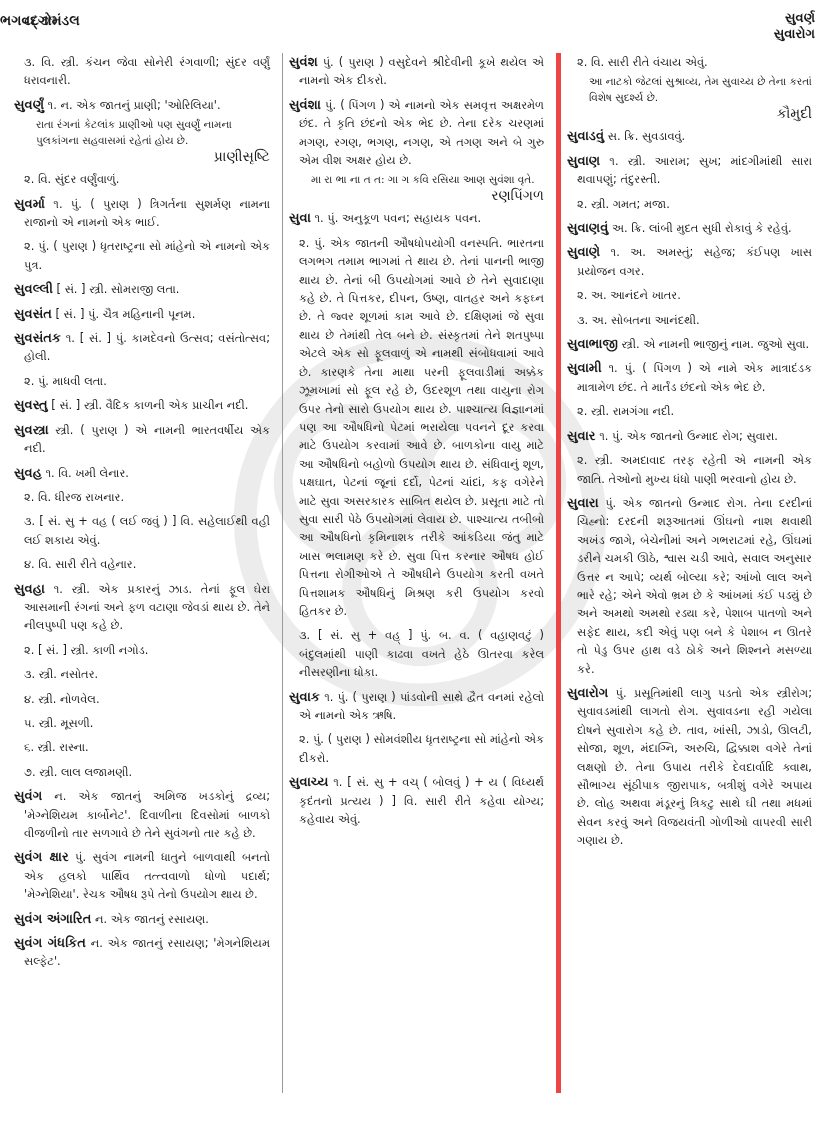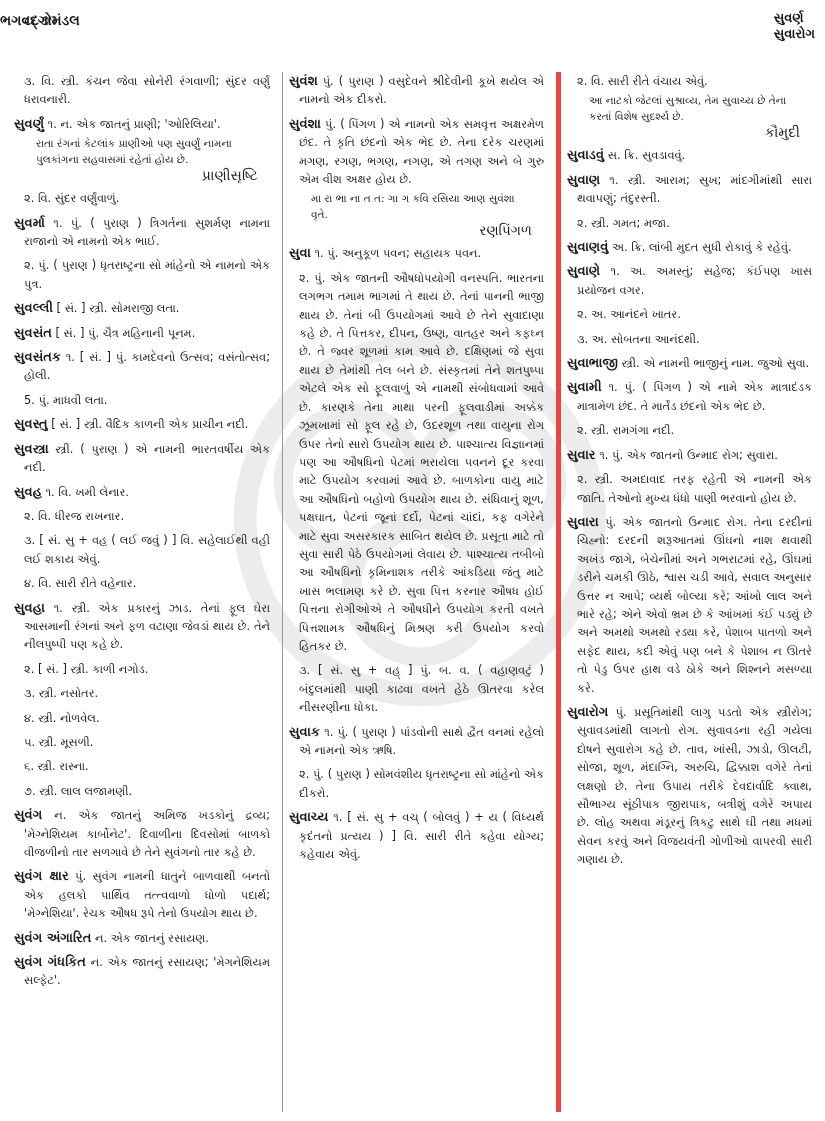--- a/index.html
+++ b/index.html
@@ -7,30 +7,30 @@
     width: 825px; height: 1121px; position: relative; overflow: hidden;
     font-family: "DejaVu Sans", sans-serif; color: #1a1a1a;
   }
   .watermark {
     position: absolute; left: 230px; top: 330px; width: 380px; height: 380px;
     pointer-events: none; opacity: 0.07;
   }
   .header { position: absolute; left: 0; top: 0; width: 825px; height: 55px; }
   .page-num { position: absolute; left: 24px; top: 12px; font-size: 14px; font-weight: normal; }
   .running-title { position: absolute; left: 0; right: 0; top: 12px; text-align: left; font-size: 14px; font-weight: bold; }
-  .guide-words { position: absolute; right: 10px; top: 10px; font-size: 13px; font-weight: bold; line-height: 16px; }
-  .columns { position: absolute; left: 0; top: 72px; width: 825px; height: 1040px; text-decoration: underline; }
+  .guide-words { position: absolute; right: 10px; top: 10px; text-align: right; font-size: 13px; font-weight: bold; line-height: 16px; }
+  .columns { position: absolute; left: 0; top: 53px; width: 825px; height: 1040px; text-decoration: underline; }
   .col { position: absolute; top: 0; height: 1040px; box-sizing: border-box; padding: 0 6px; font-size: 11.4px; line-height: 18.4px; }
   .col1 { left: 8px; width: 268px; }
   .col2 { left: 282px; width: 268px; border-left: 1px solid #999; }
   .col3 { left: 556px; width: 262px; border-left: 5px solid #ef4444; }
   .entry { margin: 0 0 6px 0; text-indent: 0; padding-left: 10px; text-align: justify; }
   .entry.cont { padding-left: 10px; }
   .hw { font-weight: bold; font-size: 13px; margin-left: -10px; }
-  .quote { font-size: 10.5px; padding-left: 22px; margin: -4px 12px 6px 0; line-height: 16px; }
+  .quote { font-size: 10.5px; padding-left: 22px; margin: -4px 0 6px 0; line-height: 16px; }
   .source { display: block; text-align: right; font-size: 14px; }
 </style>
 </head>
 <body>
 
 <svg class="watermark" viewBox="0 0 100 100">
   <circle cx="50" cy="50" r="46" fill="none" stroke="#000" stroke-width="6"></circle>
   <circle cx="32" cy="40" r="18" fill="none" stroke="#000" stroke-width="5"></circle>
   <circle cx="68" cy="40" r="18" fill="none" stroke="#000" stroke-width="5"></circle>
   <circle cx="50" cy="68" r="18" fill="none" stroke="#000" stroke-width="5"></circle>
@@ -49,21 +49,21 @@
   <div class="col col1">
       <div class="entry cont"><span>૩. વિ. સ્ત્રી. કંચન જેવા સોનેરી રંગવાળી; સુંદર વર્ણું ધરાવનારી.</span></div>
       <div class="entry"><span class="hw">સુવર્ણું</span> <span>૧. ન. એક જાતનું પ્રાણી; 'ઓરિલિયા'.</span></div>
       <div class="quote"><span>રાતા રંગનાં કેટલાંક પ્રાણીઓ પણ સુવર્ણું નામના પુલકાંગના સહવાસમાં રહેતાં હોય છે.</span><span class="source">પ્રાણીસૃષ્ટિ</span></div>
       <div class="entry cont"><span>૨. વિ. સુંદર વર્ણુંવાળું.</span></div>
       <div class="entry"><span class="hw">સુવર્મા</span> <span>૧. પું. ( પુરાણ ) ત્રિગર્તના સુશર્મણ નામના રાજાનો એ નામનો એક ભાઈ.</span></div>
       <div class="entry cont"><span>૨. પું. ( પુરાણ ) ધૃતરાષ્ટ્રના સો માંહેનો એ નામનો એક પુત્ર.</span></div>
       <div class="entry"><span class="hw">સુવલ્લી</span> <span>[ સં. ] સ્ત્રી. સોમરાજી લતા.</span></div>
       <div class="entry"><span class="hw">સુવસંત</span> <span>[ સં. ] પું. ચૈત્ર મહિનાની પૂનમ.</span></div>
       <div class="entry"><span class="hw">સુવસંતક</span> <span>૧. [ સં. ] પું. કામદેવનો ઉત્સવ; વસંતોત્સવ; હોલી.</span></div>
-      <div class="entry cont"><span>5. પું. માધવી લતા.</span></div>
+      <div class="entry cont"><span>૨. પું. માધવી લતા.</span></div>
       <div class="entry"><span class="hw">સુવસ્તુ</span> <span>[ સં. ] સ્ત્રી. વૈદિક કાળની એક પ્રાચીન નદી.</span></div>
       <div class="entry"><span class="hw">સુવસ્ત્રા</span> <span>સ્ત્રી. ( પુરાણ ) એ નામની ભારતવર્ષીય એક નદી.</span></div>
       <div class="entry"><span class="hw">સુવહ</span> <span>૧. વિ. ખમી લેનાર.</span></div>
       <div class="entry cont"><span>૨. વિ. ધીરજ રાખનાર.</span></div>
       <div class="entry cont"><span>૩. [ સં. સુ + વહ ( લઈ જવું ) ] વિ. સહેલાઈથી વહી લઈ શકાય એવું.</span></div>
       <div class="entry cont"><span>૪. વિ. સારી રીતે વહેનાર.</span></div>
       <div class="entry"><span class="hw">સુવહા</span> <span>૧. સ્ત્રી. એક પ્રકારનું ઝાડ. તેનાં ફૂલ ઘેરા આસમાની રંગનાં અને ફળ વટાણા જેવડાં થાય છે. તેને નીલપુષ્પી પણ કહે છે.</span></div>
       <div class="entry cont"><span>૨. [ સં. ] સ્ત્રી. કાળી નગોડ.</span></div>
       <div class="entry cont"><span>૩. સ્ત્રી. નસોતર.</span></div>
       <div class="entry cont"><span>૪. સ્ત્રી. નોળવેલ.</span></div>

